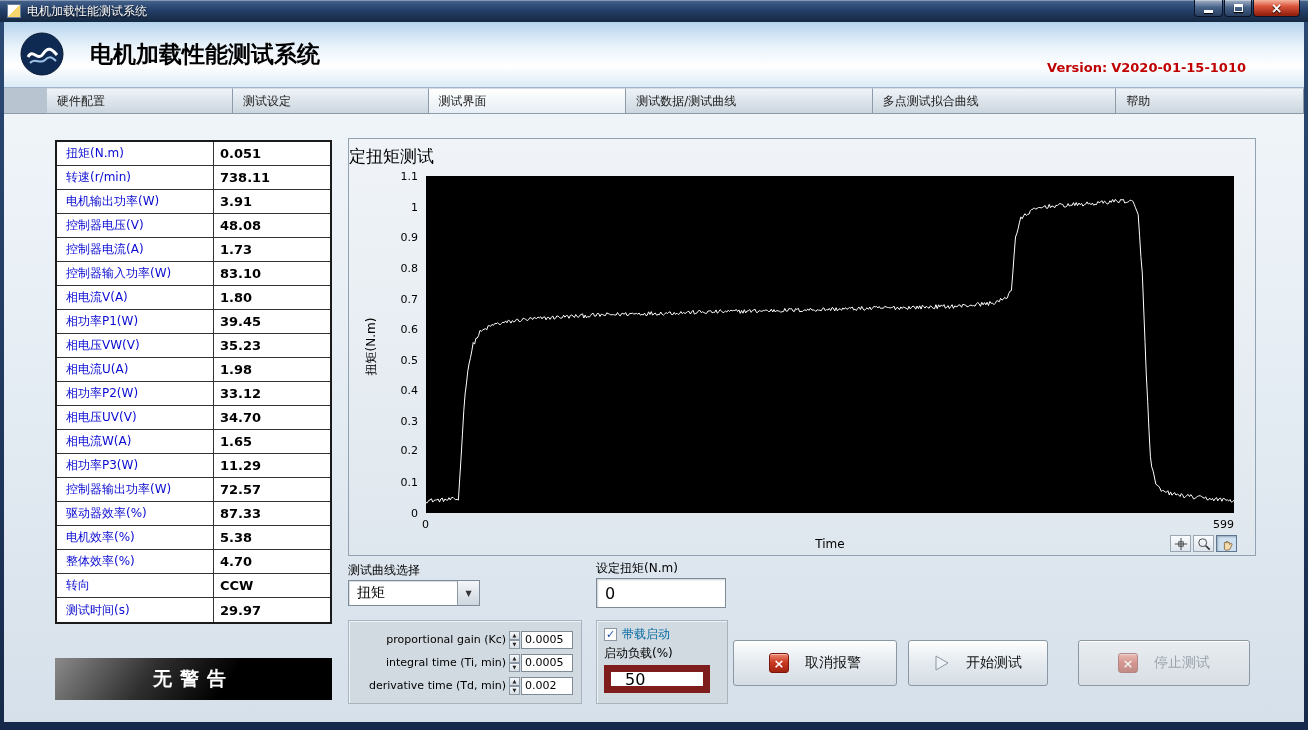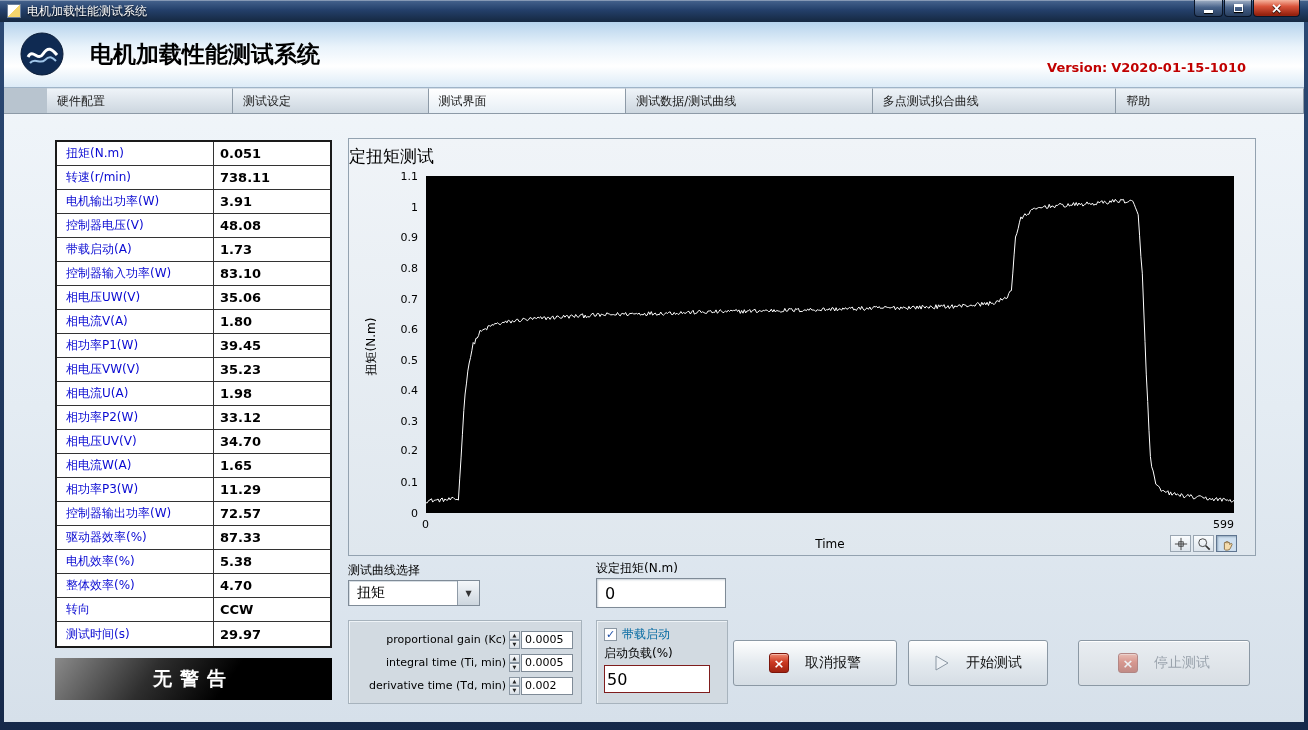--- a/index.html
+++ b/index.html
@@ -102,22 +102,22 @@
     border:1px solid #7f8b97; font-size:16px; padding:0 8px; font-family:inherit;
     box-shadow:inset 1px 1px 2px #c8d0d8; }
 
   .load-panel { position:absolute; left:592px; top:598px; width:132px; height:84px;
     background:#d2dae1; border:1px solid #a7b3bd; box-shadow:inset 1px 1px 0 #eef3f7; padding:6px 7px; }
   .checkbox-row { display:flex; align-items:center; gap:5px; height:15px; }
   .checkbox { width:13px; height:13px; background:#fff; border:1px solid #8a96a2;
     display:flex; align-items:center; justify-content:center; font-size:11px; color:#1d4fa8; font-weight:bold; }
   .checkbox-label { font-size:12px; color:#0369a1; }
   .load-label { font-size:12px; color:#000; margin-top:3px; }
-  .load-input { width:106px; height:28px; margin-top:3px; border:1px solid #7f1d1d;
-    font-size:16px; padding:0 2px; font-family:inherit; }
+  .load-input { width:106px; height:28px; margin-top:3px; border:7px solid #7f1d1d;
+    font-size:16px; padding:0 14px; font-family:inherit; }
 
   .btn { position:absolute; top:618px; height:46px; border:1px solid #8b98a4; border-radius:3px;
     background:linear-gradient(180deg,#fefefe,#e4eaef 50%,#d5dde4); box-shadow:inset 0 1px 0 #fff;
     display:flex; align-items:center; justify-content:center; gap:16px; font-size:14px; color:#111; cursor:default; }
   .btn-cancel { left:729px; width:164px; }
   .btn-start  { left:904px; width:140px; }
   .btn-stop   { left:1074px; width:172px; color:#9aa3ad;
     background:linear-gradient(180deg,#e9edf1,#d8dee4); }
   .icon-redx { width:20px; height:20px; border-radius:3px; border:1px solid #7c150b;
     background:linear-gradient(180deg,#ef8a72,#cc3a22 45%,#a02312); color:#fff; font-weight:bold;
@@ -182,30 +182,26 @@
         </div>
         <div class="meas-row">
           <div class="meas-label">电机输出功率(W)</div>
           <div class="meas-value">3.91</div>
         </div>
         <div class="meas-row">
           <div class="meas-label">控制器电压(V)</div>
           <div class="meas-value">48.08</div>
         </div>
         <div class="meas-row">
-          <div class="meas-label">带载启动(A)</div>
+          <div class="meas-label">控制器电流(A)</div>
           <div class="meas-value">1.73</div>
         </div>
         <div class="meas-row">
           <div class="meas-label">控制器输入功率(W)</div>
           <div class="meas-value">83.10</div>
-        </div>
-        <div class="meas-row">
-          <div class="meas-label">相电压UW(V)</div>
-          <div class="meas-value">35.06</div>
         </div>
         <div class="meas-row">
           <div class="meas-label">相电流V(A)</div>
           <div class="meas-value">1.80</div>
         </div>
         <div class="meas-row">
           <div class="meas-label">相功率P1(W)</div>
           <div class="meas-value">39.45</div>
         </div>
         <div class="meas-row">

